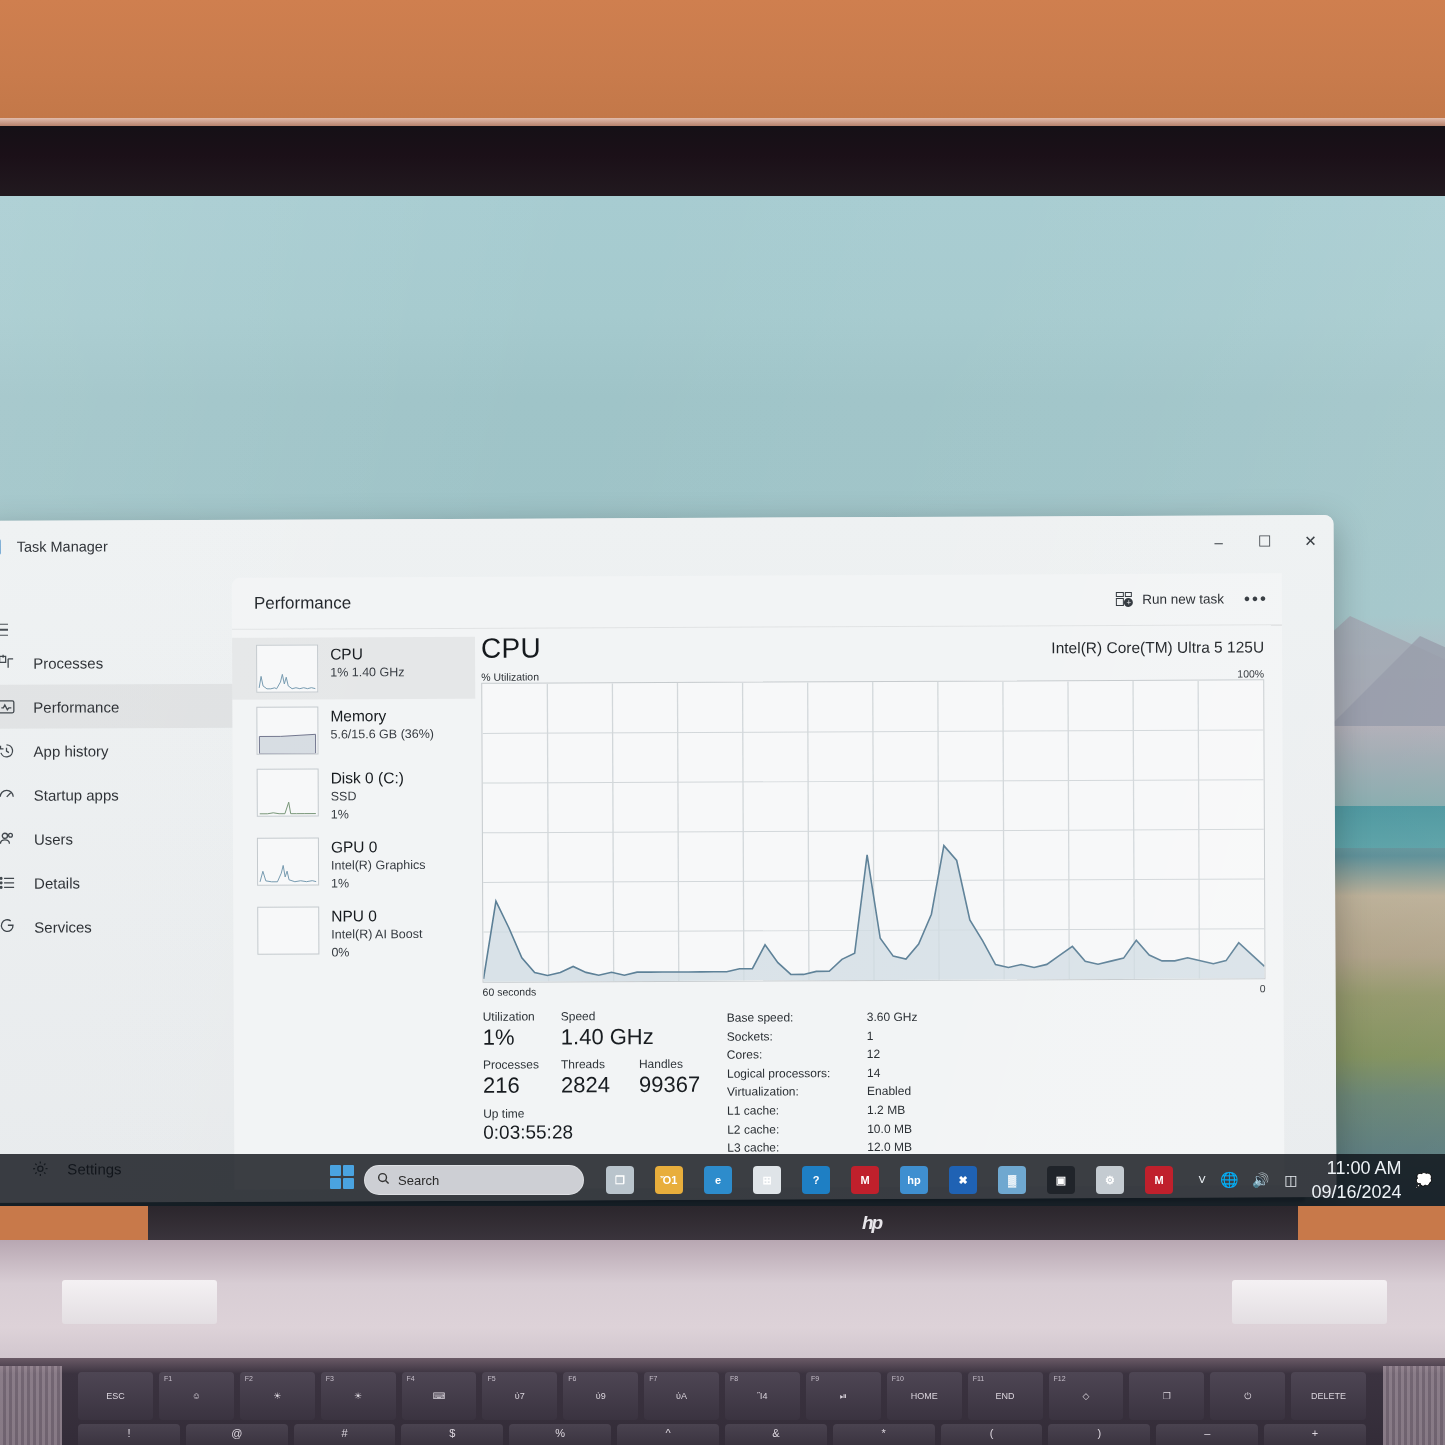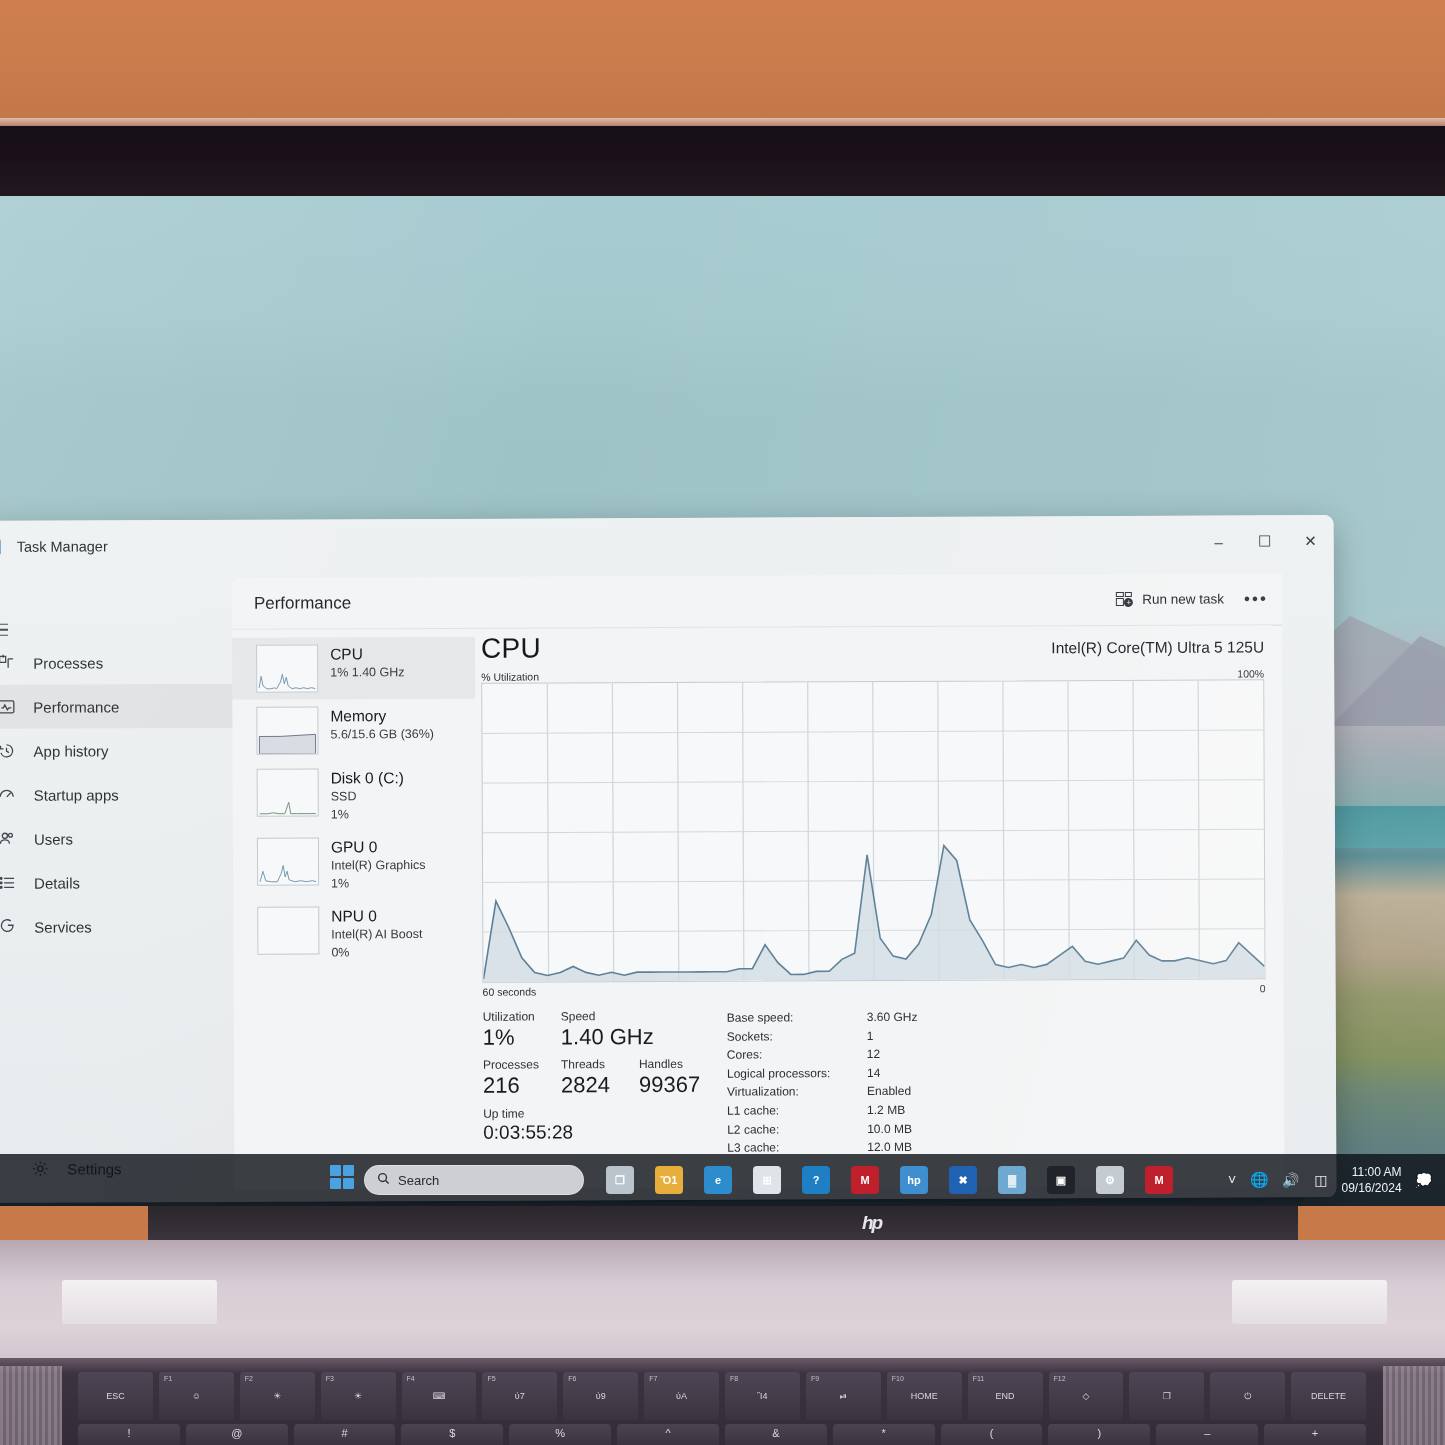--- a/index.html
+++ b/index.html
@@ -117,21 +117,21 @@
     color:#2a2a2a;font-size:13px;
     border:1px solid rgba(255,255,255,.35);
   }
   .tb-icons { display:flex; align-items:center; gap:21px; margin-left:22px; }
   .tbi { width:28px;height:28px; border-radius:4px; position:relative;
          display:flex;align-items:center;justify-content:center;font-size:11px; }
   .tb-right {
     margin-left:auto; display:flex; align-items:center; gap:14px;
     padding-right:12px; color:#e9eef2; font-size:11px;
   }
-  .clock { text-align:right; line-height:1.35; font-size:12px; color:#eef3f7; }
+  .clock { text-align:right; line-height:1.35; font-size:18px; color:#eef3f7; }
 
   
   .tm {
     position:absolute; left:-20px; top:322px; width:1355px; height:682px;
     background:#eceff1;
     border-radius:9px;
     box-shadow:0 10px 34px rgba(0,0,0,.30);
     overflow:hidden;
     transform:rotate(-0.25deg);
   }

